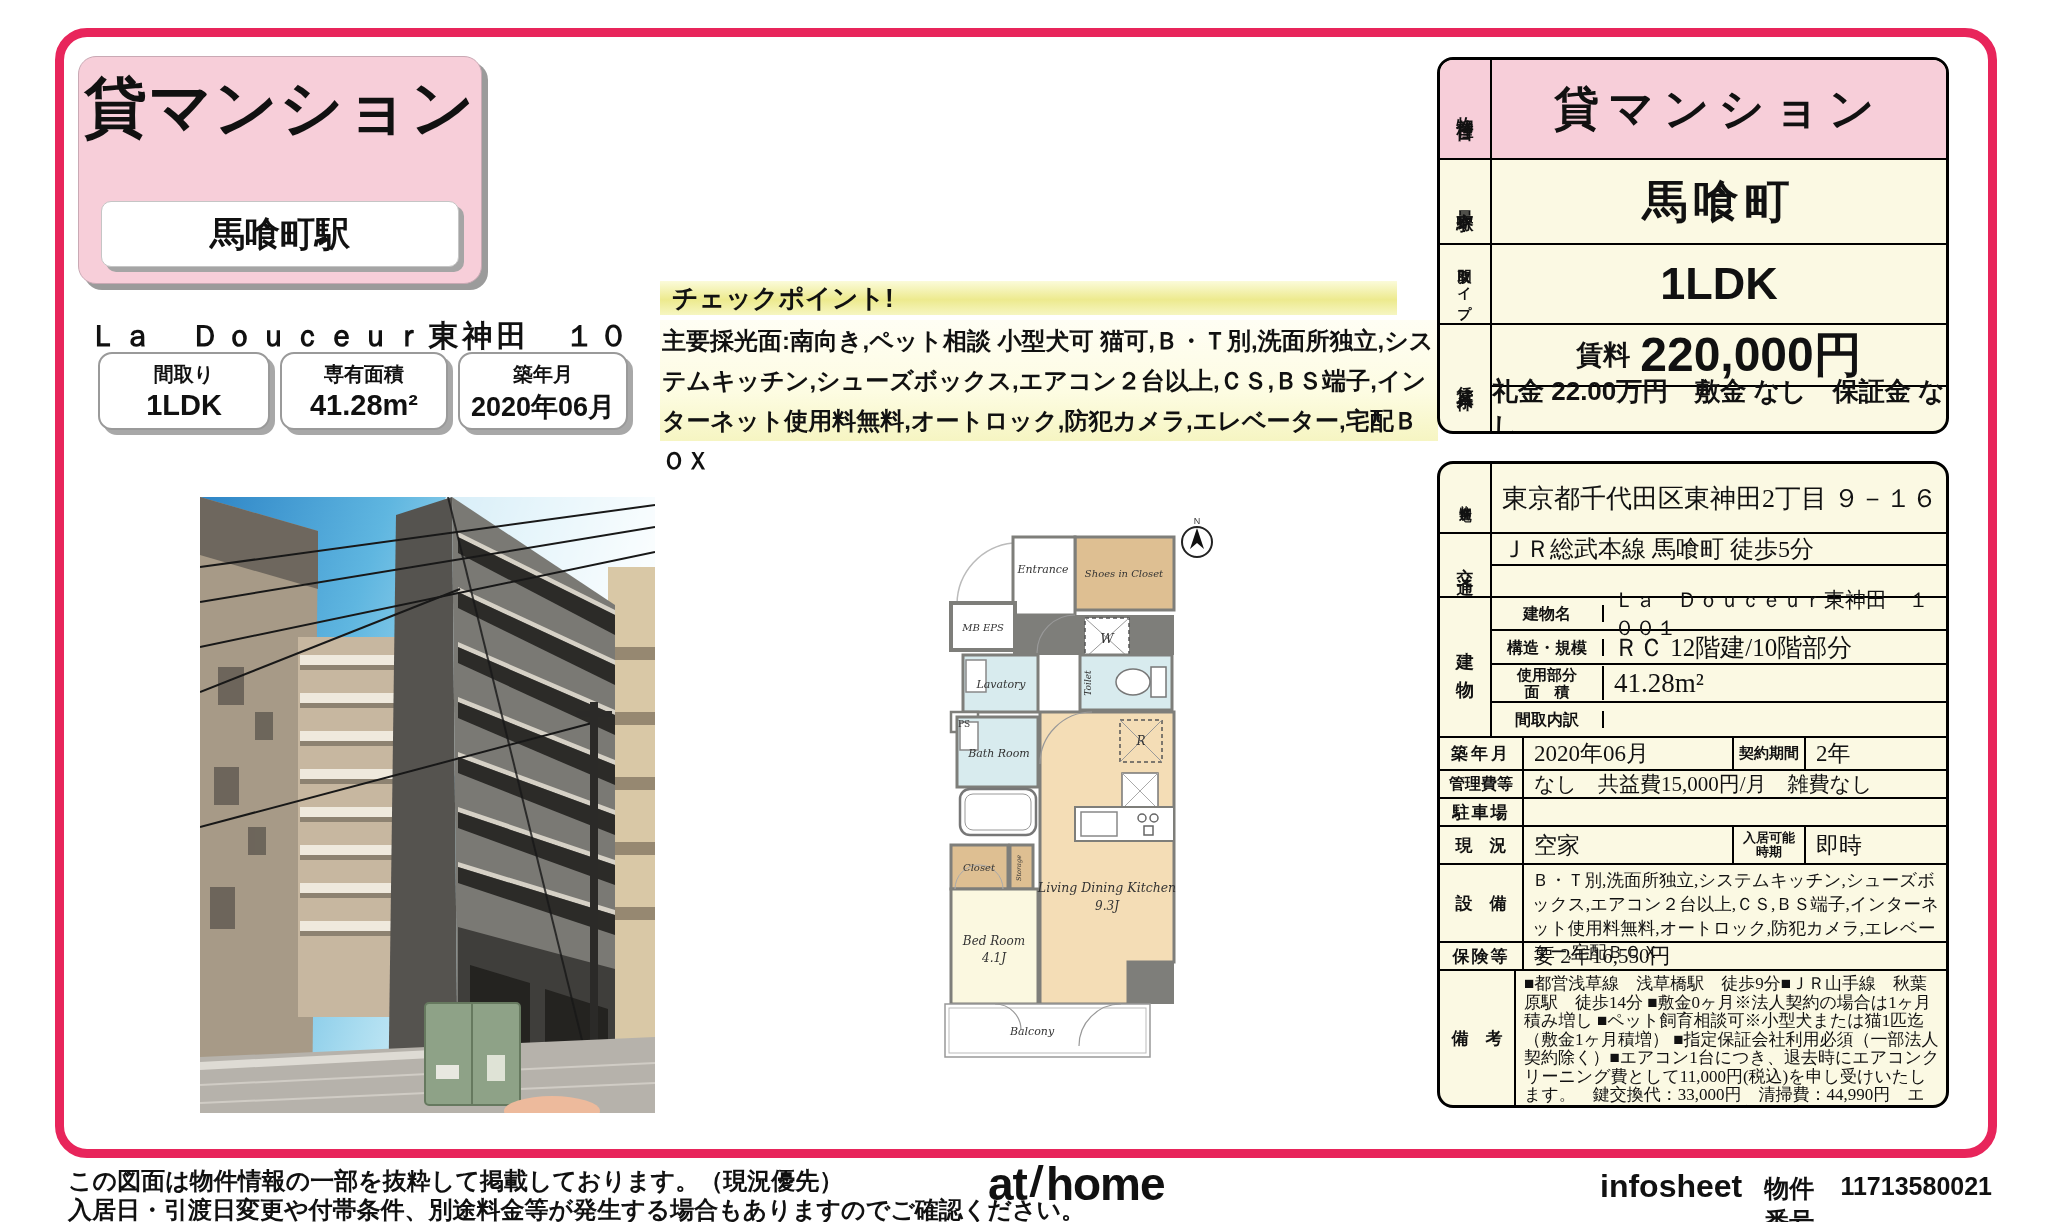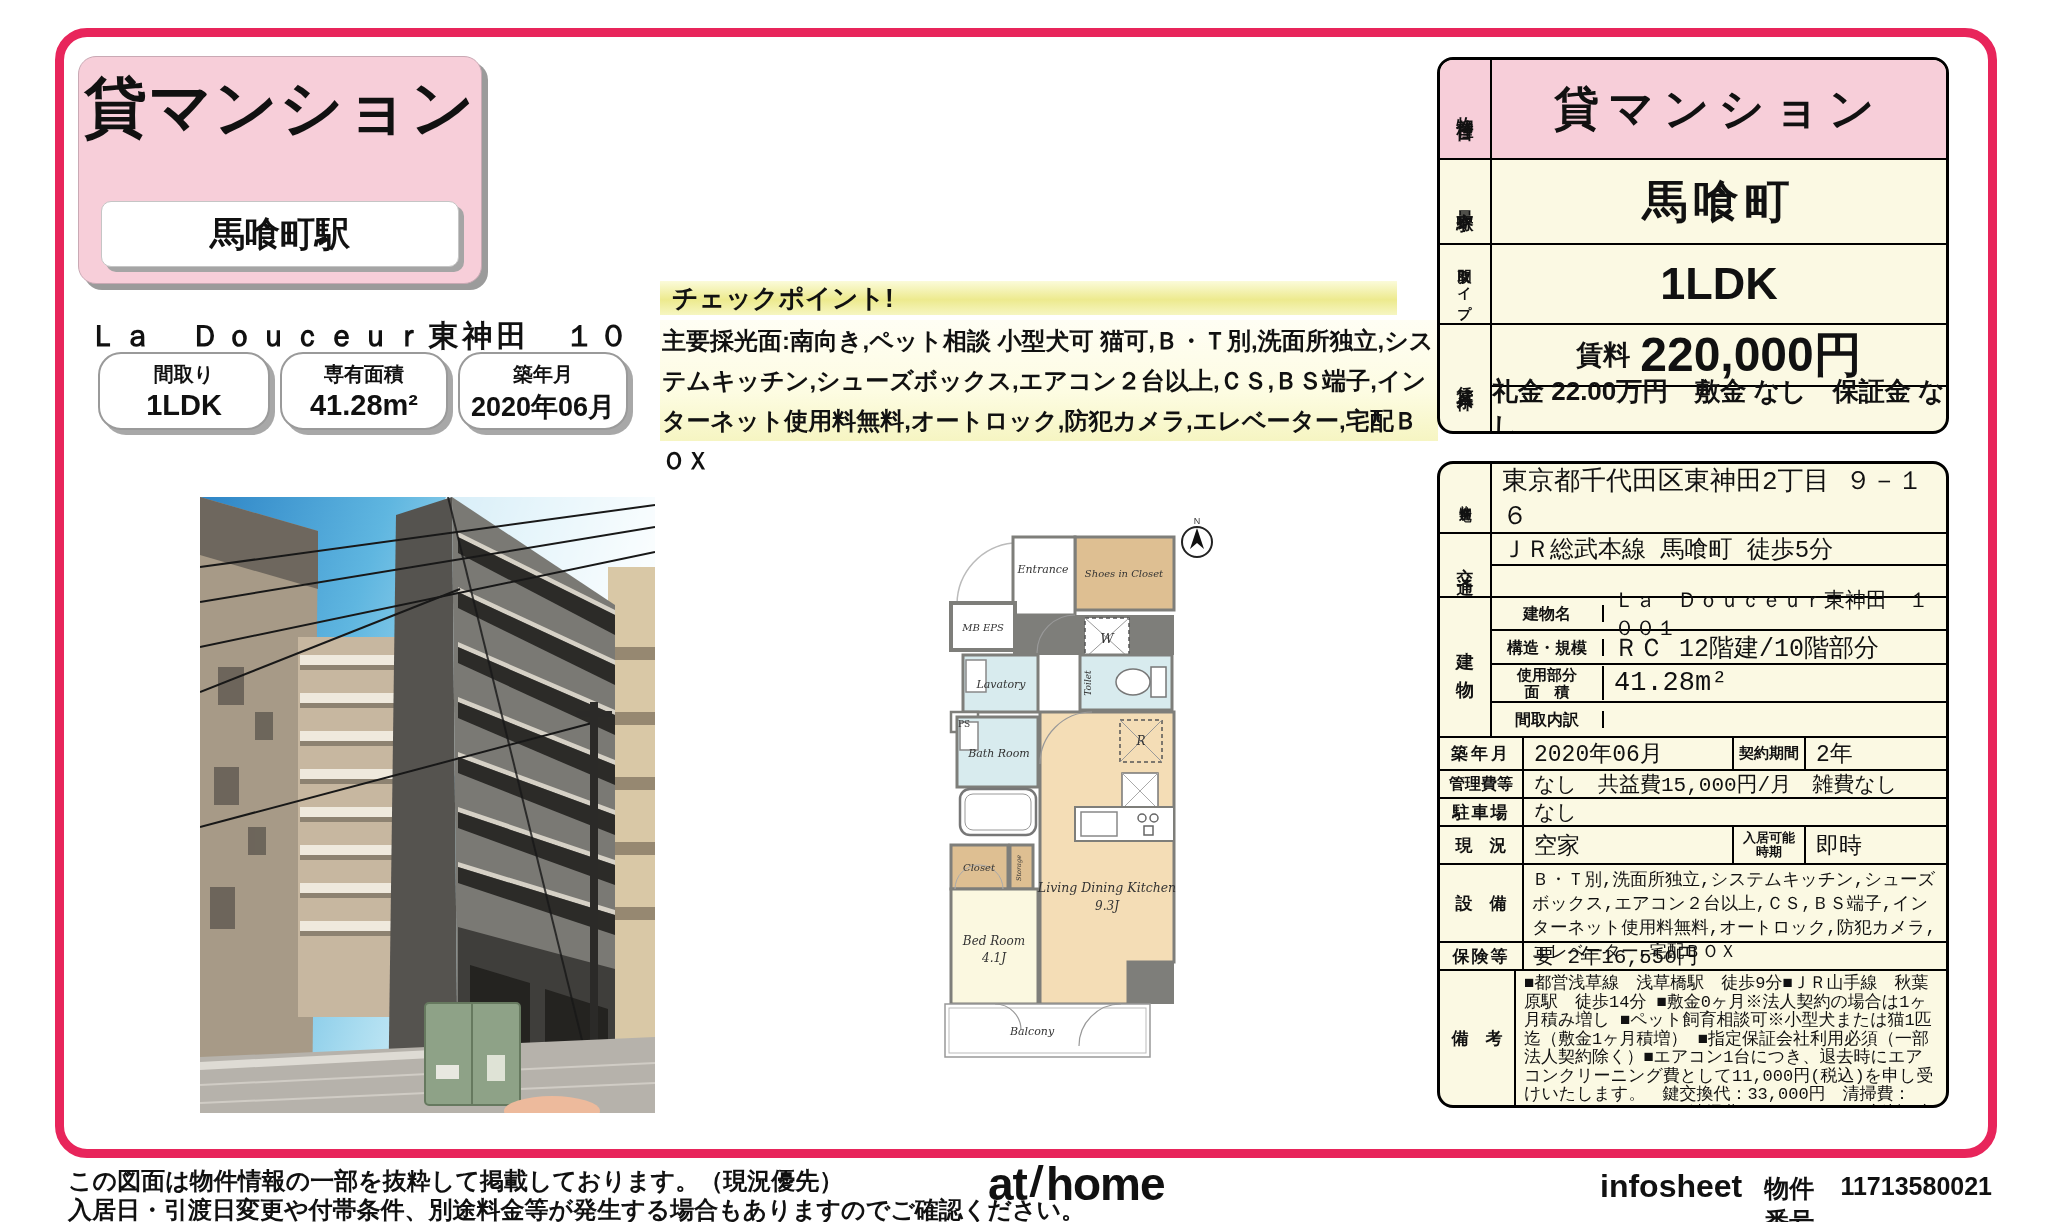--- a/index.html
+++ b/index.html
@@ -2,37 +2,37 @@
 <html style="--accent: #e8255b; --pink: #f7ced9; --cream: #fbf9e3; --wall: #7e7e7a;"><head>
 <meta charset="utf-8">
 <style>
   :root{
     --accent:#e8255b; --pink:#f7ced9; --cream:#fbf9e3; --wall:#7e7e7a;
   }
   html,body{margin:0;padding:0;background:#ffffff;}
   body{width:2056px;height:1222px;position:relative;overflow:hidden;
        font-family:"Liberation Sans",sans-serif;color:#111;}
   .abs{position:absolute;box-sizing:border-box;}
-  .serif{font-family:Liberation Mono, monospace;}
+  .serif{font-family:Liberation Serif, serif;}
 
   
   .frame{left:55px;top:28px;width:1942px;height:1130px;border:9px solid var(--accent);
          border-radius:32px;background:transparent;}
 
   
   .titlebox{left:78px;top:56px;width:404px;height:228px;background:var(--pink);
             border:1px solid #c9a9b4;border-radius:18px;box-shadow:6px 6px 0 #9b9b9b;}
   .cat{width:100%;text-align:center;margin-top:8px;font-size:63px;font-weight:900;letter-spacing:1px;}
   .stationbox{position:absolute;left:22px;top:144px;width:356px;height:64px;background:#fff;
               border:1px solid #c5c5c5;border-radius:10px;box-shadow:5px 5px 0 #a5a5a5;
               display:flex;align-items:center;justify-content:center;font-size:35px;font-weight:800;}
   .bldline{left:88px;top:316px;width:545px;text-align:center;font-size:30px;font-weight:600;letter-spacing:4px;}
 
   
-  .specbox{top:352px;height:78px;background:#fff;border:2px solid #9a9a9a;border-radius:23px;
+  .specbox{top:352px;height:78px;background:#fff;border:2px solid #9a9a9a;border-radius:14px;
            box-shadow:5px 5px 0 #a8a8a8;text-align:center;}
   .specbox .sl{font-size:20px;margin-top:7px;font-weight:600;}
   .specbox .sv{font-size:29px;font-weight:800;margin-top:1px;}
 
   
   .cphead{left:660px;top:281px;width:737px;height:34px;
           background:linear-gradient(180deg,#fbfbda 0%,#edea8e 55%,#f6f6c2 100%);
           font-size:26px;font-weight:800;line-height:34px;padding-left:12px;}
   .cpbody{left:660px;top:320px;width:778px;height:121px;
           background:linear-gradient(180deg,#fffef4 0%,#fdfce2 60%,#f6f5c2 100%);
@@ -367,21 +367,20 @@
       <div class="val grow serif" style="font-size:23px">2020年06月</div>
       <div class="hlab" style="width:74px;font-size:15px;border-left:2px solid #000">契約期間</div>
       <div class="val serif" style="width:140px;font-size:23px">2年</div>
     </div>
     <div class="trow" style="height:28px">
       <div class="hlab" style="width:84px;font-size:16px">管理費等</div>
       <div class="val grow serif" style="font-size:21px">なし　共益費15,000円/月　雑費なし</div>
     </div>
     <div class="trow" style="height:28px">
       <div class="hlab" style="width:84px;letter-spacing:2px">駐車場</div>
-      <div class="val grow serif" style="font-size:21px">なし</div>
     </div>
     <div class="trow" style="height:38px">
       <div class="hlab" style="width:84px">現　況</div>
       <div class="val grow serif" style="font-size:23px">空家</div>
       <div class="hlab" style="width:74px;font-size:13px;line-height:14px;border-left:2px solid #000;flex-direction:column">
         <span>入居可能</span>
           <span>時期</span>
       </div>
       <div class="val serif" style="width:140px;font-size:23px">即時</div>
     </div>

